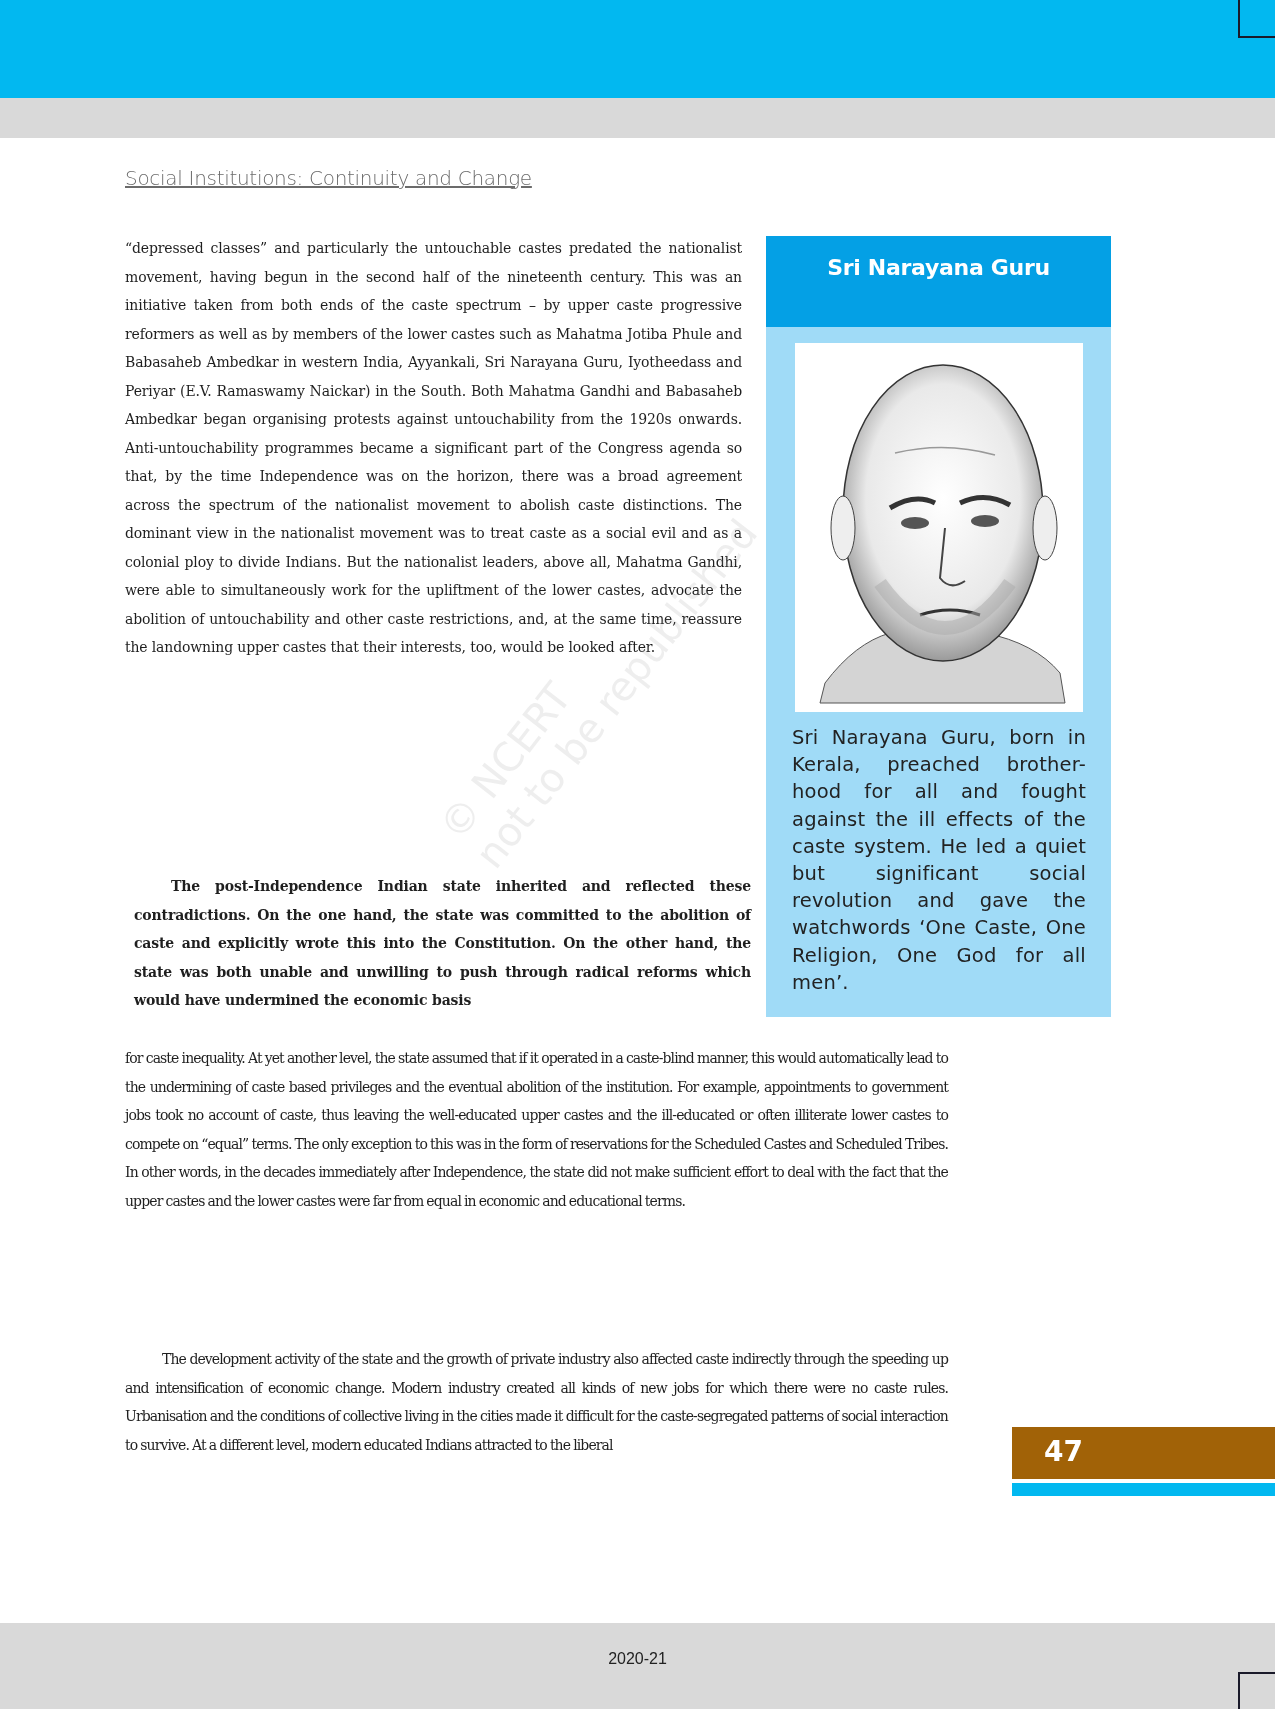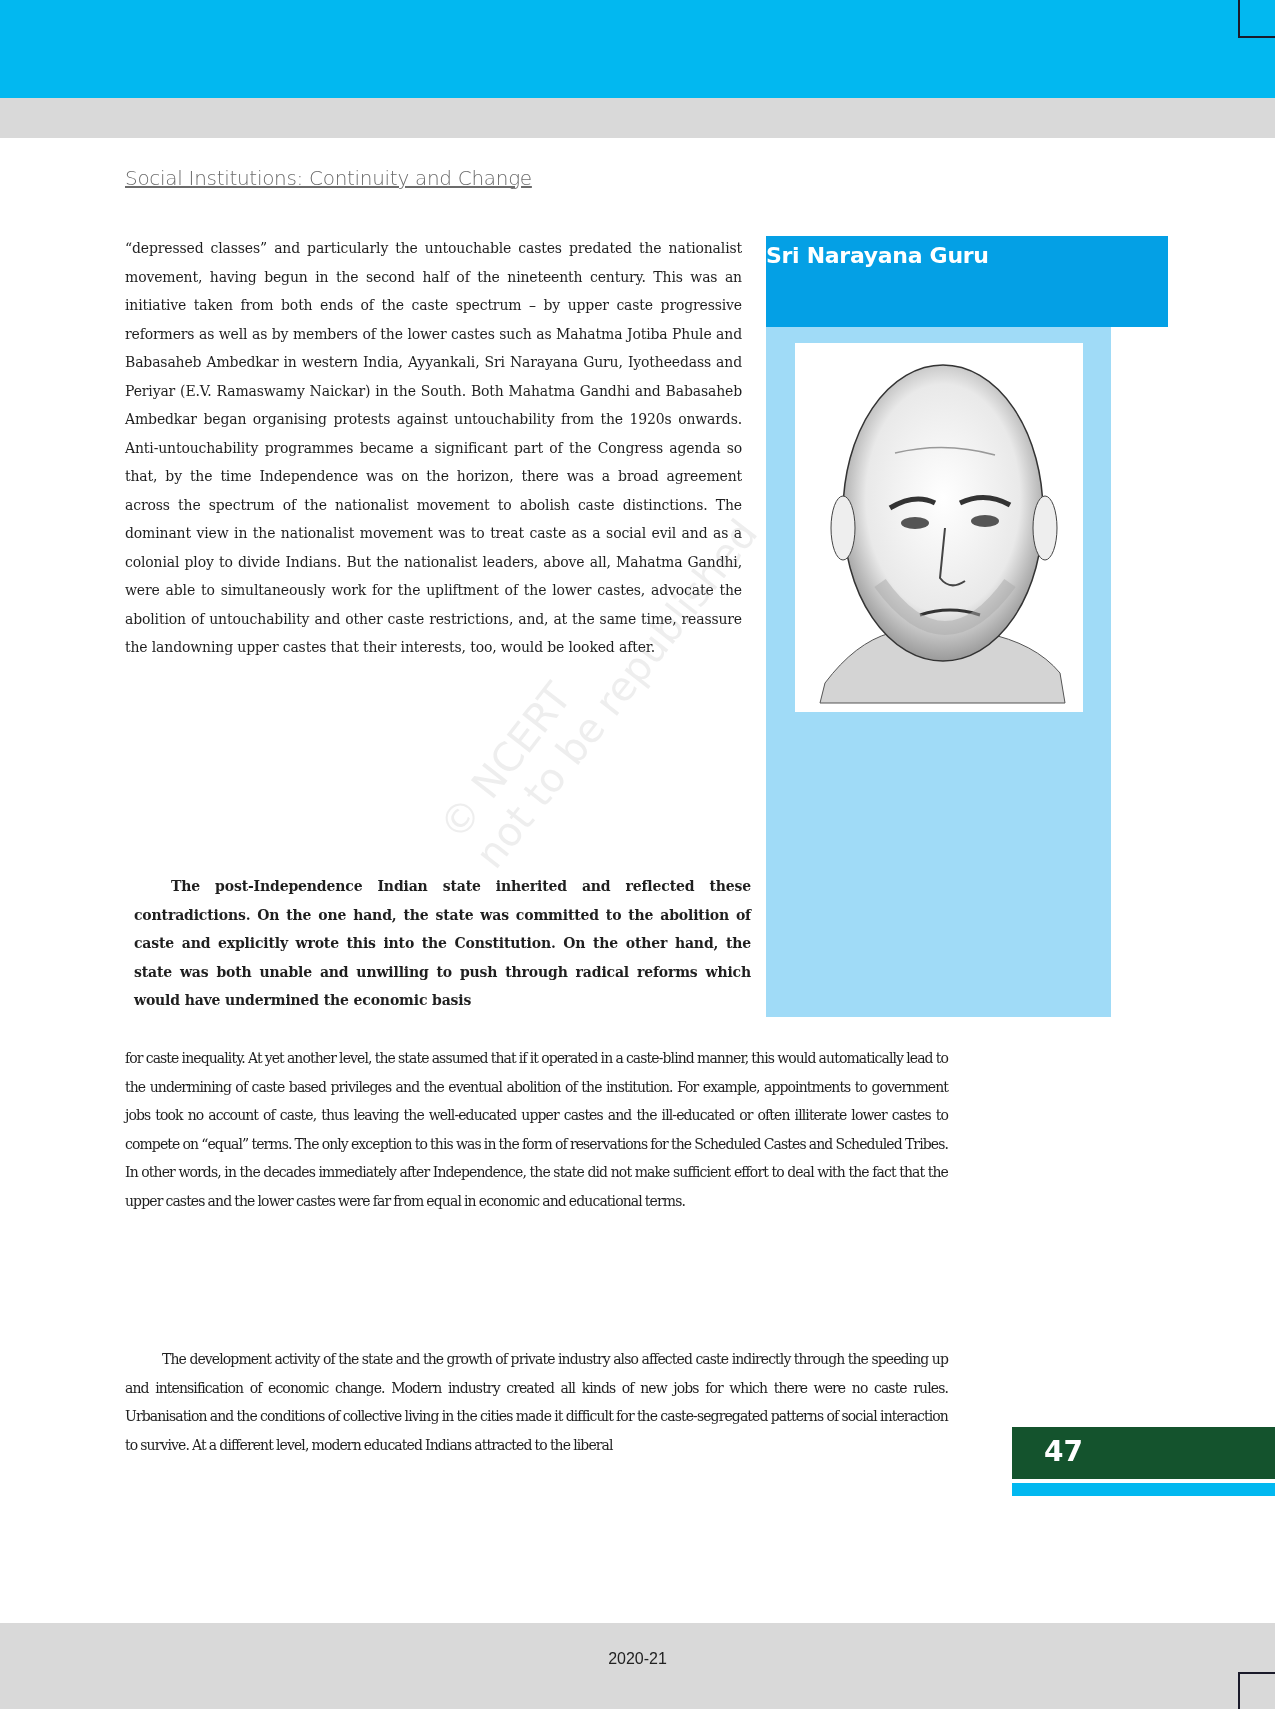--- a/index.html
+++ b/index.html
@@ -33,43 +33,43 @@
   .para3 { left:125px; top:1345px; width:823px; }
   .body-text p { margin:0; }
   .indent { text-indent:37px; }
   .tight { letter-spacing:-0.9px; word-spacing:-0.5px; }
 
   .sidebar {
     position:absolute; left:766px; top:236px; width:345px; height:781px;
     background:#a0dbf7;
   }
   .sidebar-head {
-    position:absolute; left:0; top:0; width:402px; height:91px; background:#04a0e5;
-    color:#ffffff; 
+    position:absolute; left:0; top:0; width:345px; height:91px; background:#04a0e5;
+    color:#ffffff; text-align:center;
     font-family: "DejaVu Sans", "Liberation Sans", sans-serif;
-    font-size:22px; line-height:32px; font-weight:bold; padding-top:4px; box-sizing:border-box;
+    font-size:22px; line-height:32px; font-weight:bold; padding-top:16px; box-sizing:border-box;
     letter-spacing:-0.3px;
   }
   .portrait {
     position:absolute; left:29px; top:107px; width:288px; height:369px; background:#ffffff;
   }
   .caption {
     position:absolute; left:26px; top:488px; width:294px;
     font-family: "DejaVu Sans", "Liberation Sans", sans-serif;
     font-size:19.5px; line-height:27.2px; color:#222;
     text-align:justify; letter-spacing:0.2px;
   }
   .watermark {
     position:absolute; left:430px; top:820px; width:520px;
     transform:rotate(-52deg); transform-origin:left top;
     font-family: "DejaVu Sans", "Liberation Sans", sans-serif;
     font-size:40px; color:rgba(150,150,150,0.16); white-space:nowrap; line-height:46px;
   }
   .page-tab {
-    position:absolute; left:1012px; top:1427px; width:263px; height:52px; background:#14532d;
+    position:absolute; left:1012px; top:1427px; width:263px; height:52px; background:#a16207;
   }
   .page-number {
     position:absolute; left:32px; top:8px; color:#ffffff;
     font-family: "DejaVu Sans", "Liberation Sans", sans-serif;
     font-size:28px; font-weight:bold;
   }
   .page-tab-stripe {
     position:absolute; left:1012px; top:1483px; width:263px; height:13px; background:#02b8f0;
   }
   .footer-band { position:absolute; left:0; top:1623px; width:1275px; height:86px; background:#d9d9d9; }
@@ -123,20 +123,21 @@
       <path d="M95 165 Q120 150 140 160" stroke="#333" stroke-width="5" fill="none"></path>
       <path d="M165 160 Q190 148 215 162" stroke="#333" stroke-width="5" fill="none"></path>
       <ellipse cx="120" cy="180" rx="14" ry="6" fill="#555"></ellipse>
       <ellipse cx="190" cy="178" rx="14" ry="6" fill="#555"></ellipse>
       <path d="M150 185 L145 235 Q155 248 170 238" stroke="#444" stroke-width="2" fill="none"></path>
       <path d="M125 272 Q155 262 185 272" stroke="#333" stroke-width="3" fill="none"></path>
       <path d="M85 240 Q150 330 215 240" stroke="#aaa" stroke-width="14" fill="none" opacity="0.5"></path>
       <path d="M100 110 Q150 98 200 112" stroke="#999" stroke-width="1.5" fill="none"></path>
     </svg>
   </div>
+  <div class="caption">Sri Narayana Guru, born in Kerala, preached brother-hood for all and fought against the ill effects of the caste system. He led a quiet but significant social revolution and gave the watchwords ‘One Caste, One Religion, One God for all men’.</div>
 </div>
 
 <div class="watermark">
   <div>© NCERT</div>
   <div>not to be republished</div>
 </div>
 
 <div class="page-tab">
   <span class="page-number">47</span>
 </div>

